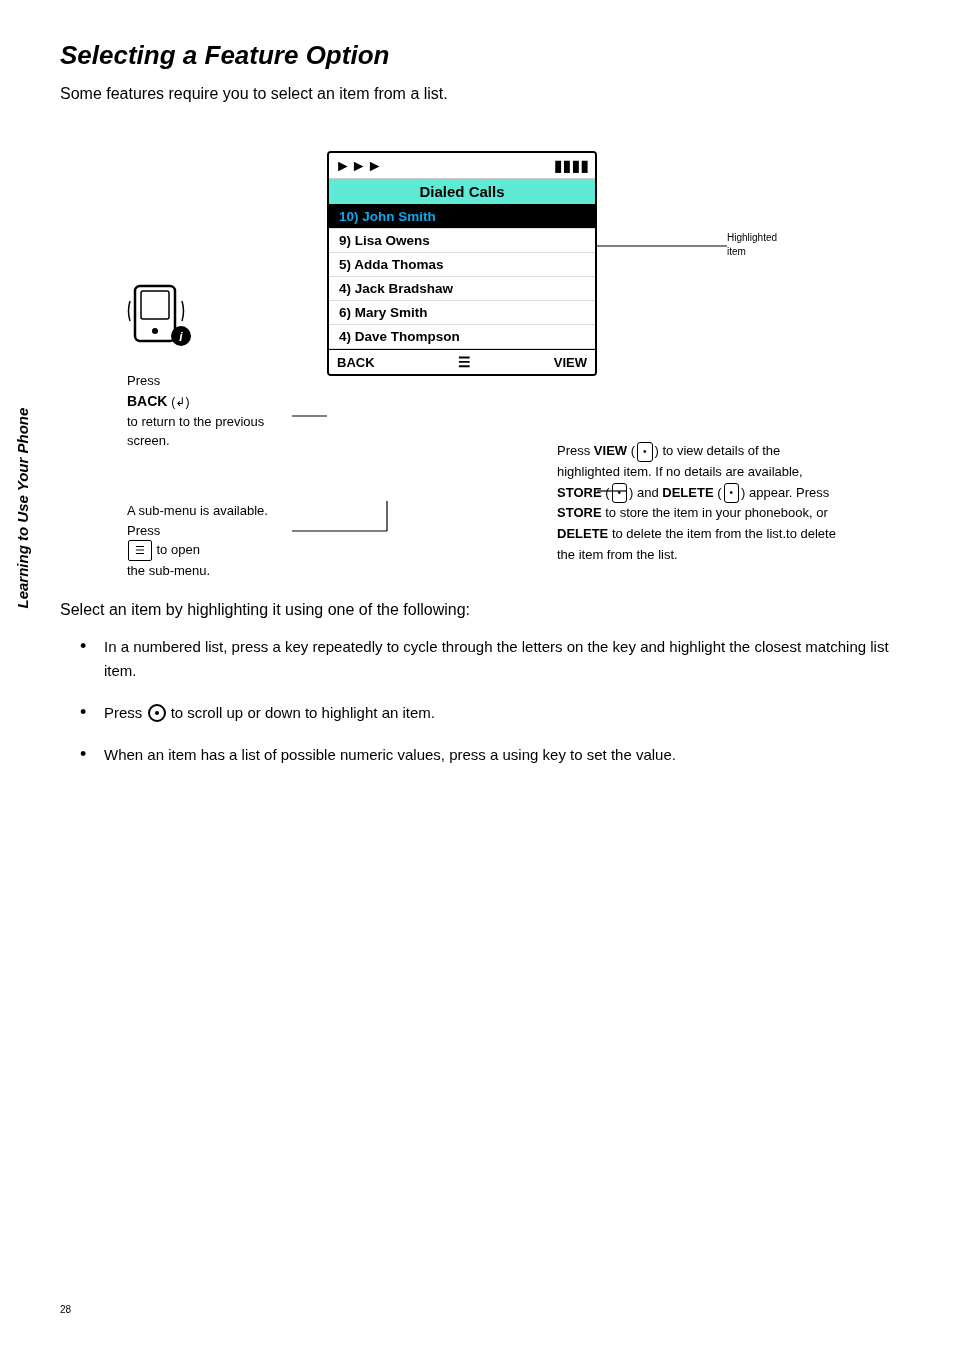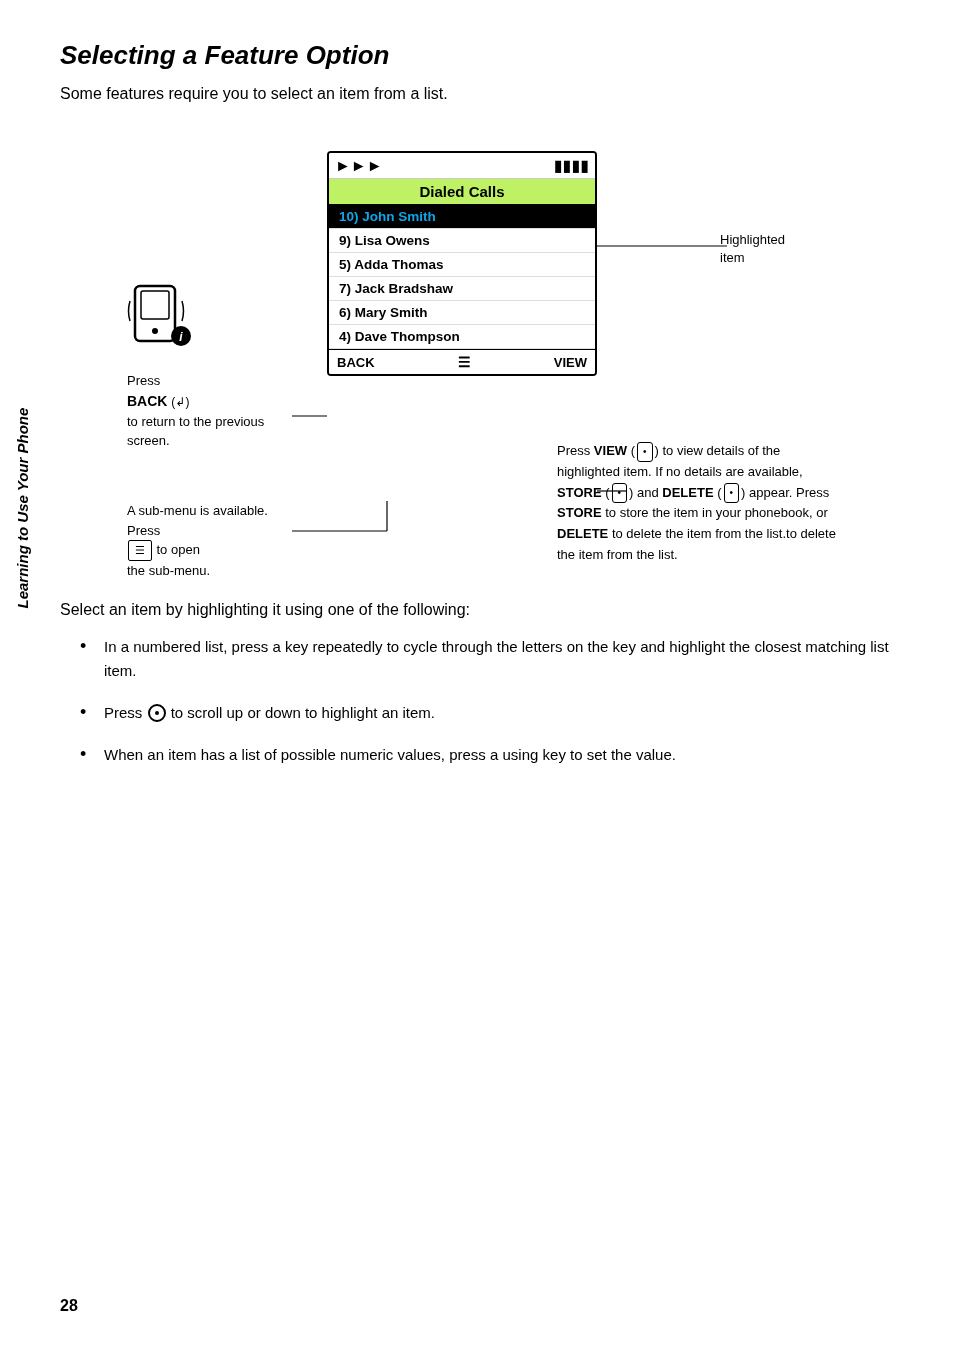--- a/index.html
+++ b/index.html
@@ -26,22 +26,22 @@
       white-space: nowrap;
       transform-origin: center center;
       left: 22px;
       top: 600px;
     }
 
     .page-number {
       position: absolute;
       bottom: 30px;
       left: 60px;
-      font-size: 16px;
-      font-weight: bold;
+      font-size: 10px;
+      font-weight: normal;
       margin-top: 10px;
     }
 
     h1 {
       font-size: 26px;
       font-style: italic;
       font-weight: bold;
       margin-bottom: 14px;
     }
 
@@ -89,21 +89,21 @@
 
     .signal-icon {
       font-size: 16px;
     }
 
     .battery-icon {
       font-size: 16px;
     }
 
     .screen-title-bar {
-      background: #bef264;
+      background: #5eead4;
       text-align: center;
       font-size: 15px;
       font-weight: bold;
       padding: 4px 0;
       border-bottom: 1.5px solid #000;
     }
 
     .screen-list-item {
       padding: 4px 10px;
       font-size: 13.5px;
@@ -165,24 +165,24 @@
       left: 10px;
       top: 370px;
       width: 170px;
       font-size: 13px;
       line-height: 1.5;
     }
 
     
     .annotation-highlighted {
       position: absolute;
-      right: 7px;
+      right: 0px;
       top: 100px;
       width: 110px;
-      font-size: 13px;
+      font-size: 10px;
       line-height: 1.4;
     }
 
     
     .annotation-view {
       position: absolute;
       right: 0px;
       top: 310px;
       width: 280px;
       font-size: 13px;
@@ -338,21 +338,21 @@
       <div class="screen-status-bar">
         <span class="signal-icon">►►►</span>
         <span class="battery-icon">▮▮▮▮</span>
       </div>
 
       <div class="screen-title-bar">Dialed Calls</div>
 
       <div class="screen-list-item highlighted">10) John Smith</div>
       <div class="screen-list-item">9) Lisa Owens</div>
       <div class="screen-list-item">5) Adda Thomas</div>
-      <div class="screen-list-item">7) Jack Bradshaw</div>
+      <div class="screen-list-item">4) Jack Bradshaw</div>
       <div class="screen-list-item">6) Mary Smith</div>
       <div class="screen-list-item">4) Dave Thompson</div>
 
       <div class="screen-bottom-bar">
         <span>BACK</span>
         <span class="menu-icon">☰</span>
         <span>VIEW</span>
       </div>
     </div>
 

